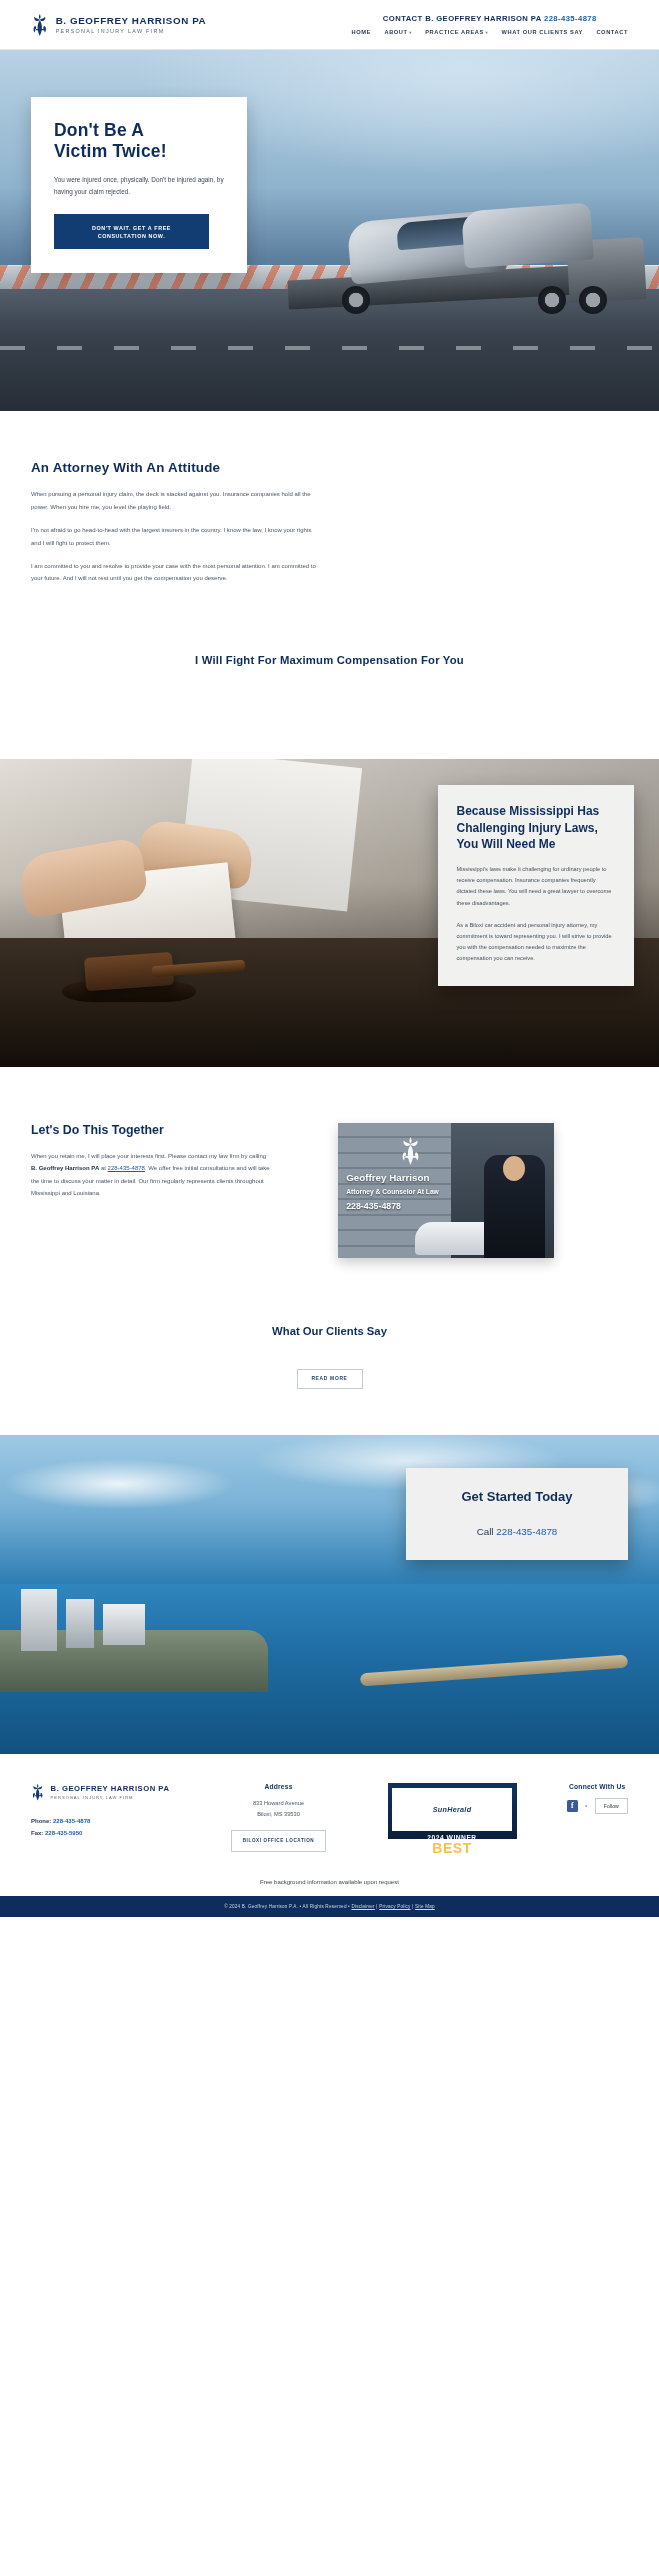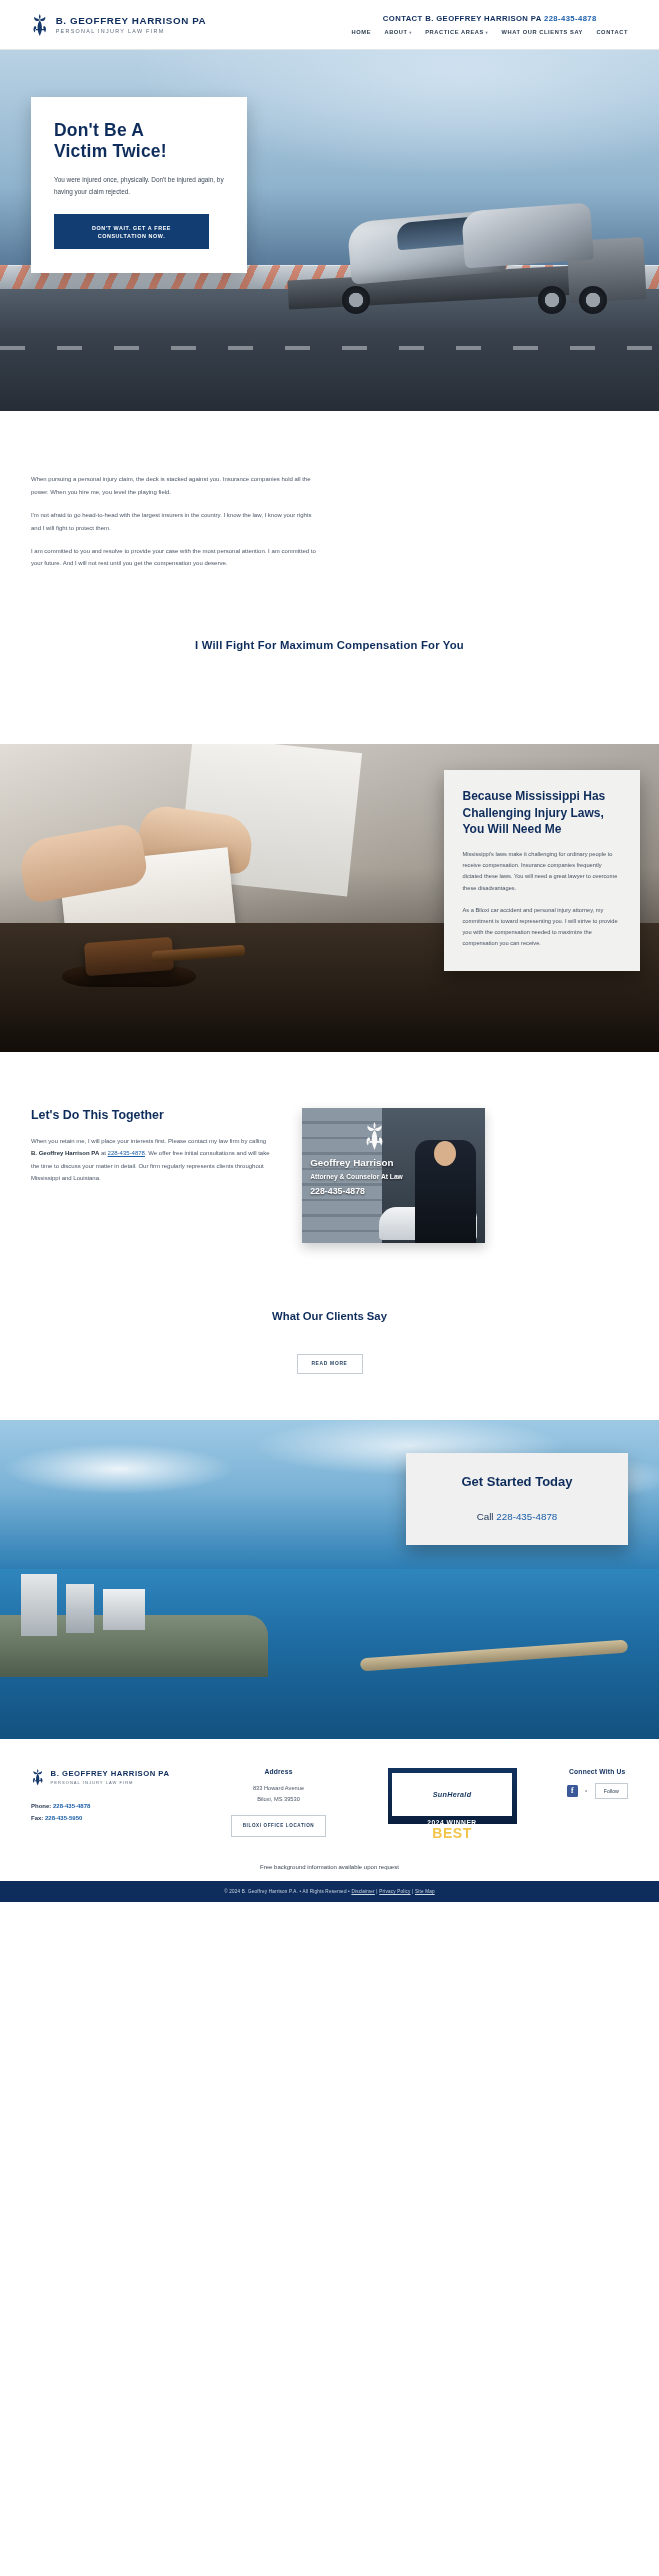--- a/index.html
+++ b/index.html
@@ -239,21 +239,21 @@
     border-radius: 4.1px;
     transform: rotate(-4deg);
   }
   .gavel-block {
     position:absolute; left:62px; top:222px; width:134px; height:21.6px;
     background: linear-gradient(#2c1c10,#120b05);
     border-radius: 31px / 10.3px;
   }
   .photo-card {
     position: absolute;
-    right: 19px;
+    right: 25px;
     top: 26px;
     width: 196px;
     background: #f1f1f0;
     padding: 18.5px 18.5px 21.6px;
     box-shadow: 0 8.2px 18.5px rgba(0,0,0,.32);
   }
   .photo-card h3 {
     font-size: 12px;
     line-height: 1.38;
     color: #0f2d5c;
@@ -281,26 +281,27 @@
   }
   .together-left p {
     margin-top: 13.4px;
     font-size: 6px;
     line-height: 2.05;
     color: #4a5667;
   }
   .together-left strong { color: #24313f; }
   .phone-link { color: #1b5fa8; text-decoration: underline; }
   .together-photo {
-    width: 183px;
+    width: 216px;
     height: 135px;
     position: relative;
     overflow: hidden;
     background: linear-gradient(#b7c7d4, #6b7d8c);
     box-shadow: 0 5.2px 11.3px rgba(0,0,0,.2);
+    margin-left: 36px;
   }
   .bldg {
     position:absolute; left:0; top:0; width:124px; height:135px;
     background: repeating-linear-gradient(#8b97a2 0 13.4px, #73808b 13.4px 15.5px);
   }
   .bldg2 {
     position:absolute; right:0; top:0; width:103px; height:135px;
     background: linear-gradient(#4e5a66,#2d363f);
   }
   .signtext {
@@ -560,20 +561,21 @@
     <div class="hero-title">
       <div>Don't Be A</div>
       <div>Victim Twice!</div>
     </div>
     <div class="hero-sub">You were injured once, physically. Don't be injured again, by having your claim rejected.</div>
     <div class="hero-btn">DON'T WAIT. GET A FREE CONSULTATION NOW.</div>
   </div>
 </section>
 
 <section class="sec-attorney">
+  <h2 class="h2-blue">An Attorney With An Attitude</h2>
   <div class="body-copy">
     <p>When pursuing a personal injury claim, the deck is stacked against you. Insurance companies hold all the power. When you hire me, you level the playing field.</p>
     <p>I'm not afraid to go head-to-head with the largest insurers in the country. I know the law, I know your rights and I will fight to protect them.</p>
     <p>I am committed to you and resolve to provide your case with the most personal attention. I am committed to your future. And I will not rest until you get the compensation you deserve.</p>
   </div>
 </section>
 
 <section class="fight-band">
   <h2>I Will Fight For Maximum Compensation For You</h2>
 </section>

